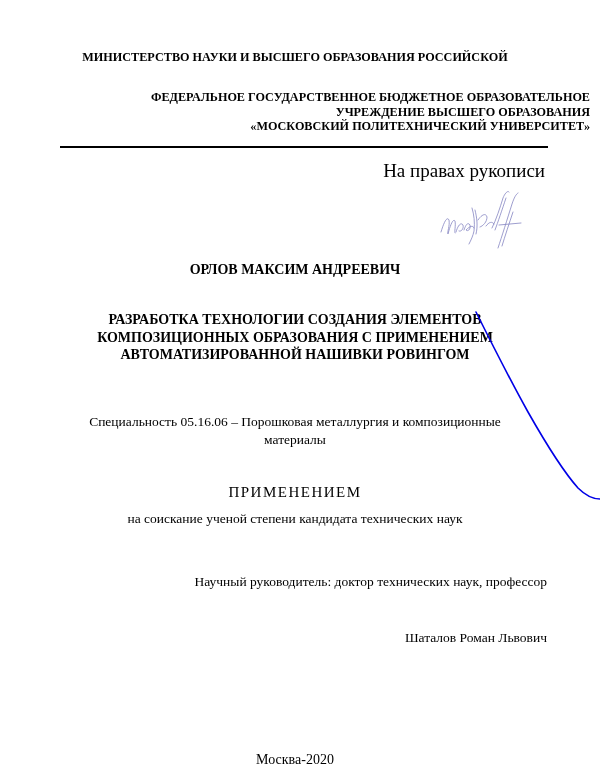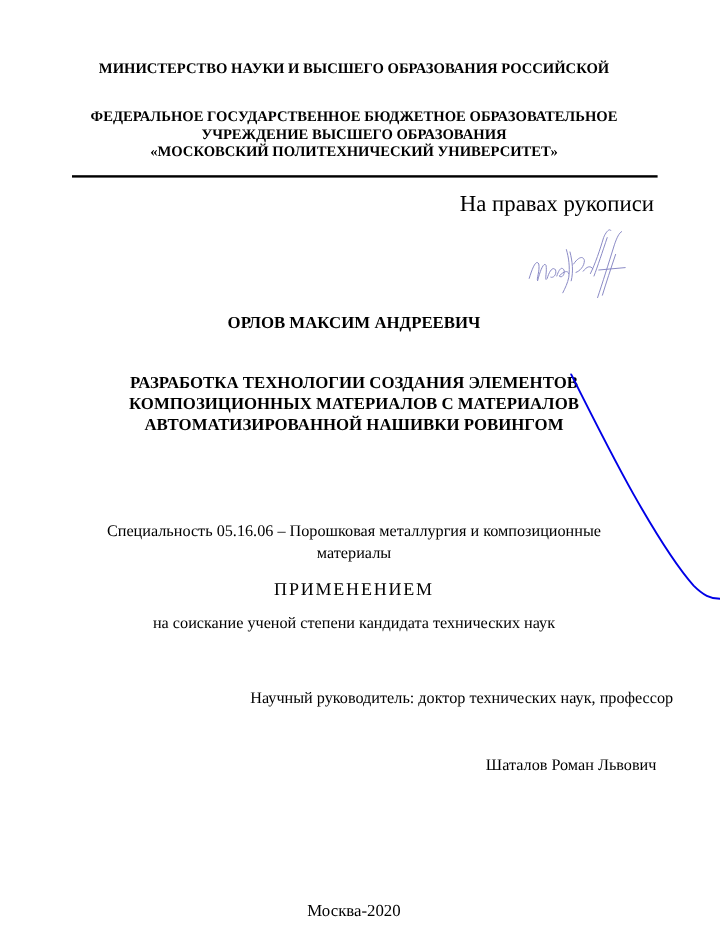--- a/index.html
+++ b/index.html
@@ -21,20 +21,21 @@
       top: 50px;
       font-size: 12.2px;
       line-height: 15px;
       font-weight: bold;
     }
     .institution {
       top: 90px;
       font-size: 12.2px;
       line-height: 14.5px;
       font-weight: bold;
+      text-align: right;
     }
     .rule {
       left: 60px;
       top: 146px;
       width: 488px;
       height: 2px;
       background: #000;
     }
     .rights {
       top: 160px;
@@ -49,34 +50,33 @@
     .title {
       top: 311px;
       font-size: 14px;
       line-height: 17.5px;
       font-weight: bold;
     }
     .specialty {
       top: 413px;
       font-size: 13.5px;
       line-height: 18px;
-      margin-top: 21px;
     }
     .doctype {
       top: 484px;
       font-size: 15px;
       letter-spacing: 1.5px;
     }
     .degree {
       top: 511px;
       font-size: 13.5px;
     }
     .supervisor {
       top: 574px;
-      right: 39px;
+      right: 53px;
       font-size: 13.5px;
       text-align: right;
     }
     .supervisor-name {
       top: 630px;
       right: 53px;
       font-size: 13.5px;
       margin-left: 40px;
     }
     .city-year {
@@ -106,21 +106,21 @@
 </div>
 
 <div class="abs rule"></div>
 
 <div class="abs rights">На правах рукописи</div>
 
 <div class="abs center author">ОРЛОВ МАКСИМ АНДРЕЕВИЧ</div>
 
 <div class="abs center title">
   <div>РАЗРАБОТКА ТЕХНОЛОГИИ СОЗДАНИЯ ЭЛЕМЕНТОВ</div>
-  <div>КОМПОЗИЦИОННЫХ МАТЕРИАЛОВ С МАТЕРИАЛОВ</div>
+  <div>КОМПОЗИЦИОННЫХ ОБРАЗОВАНИЯ С ПРИМЕНЕНИЕМ</div>
   <div>АВТОМАТИЗИРОВАННОЙ НАШИВКИ РОВИНГОМ</div>
 </div>
 
 <div class="abs center specialty">
   <div>Специальность 05.16.06 – Порошковая металлургия и композиционные</div>
   <div>материалы</div>
 </div>
 
 <div class="abs center doctype">ПРИМЕНЕНИЕМ</div>
 

